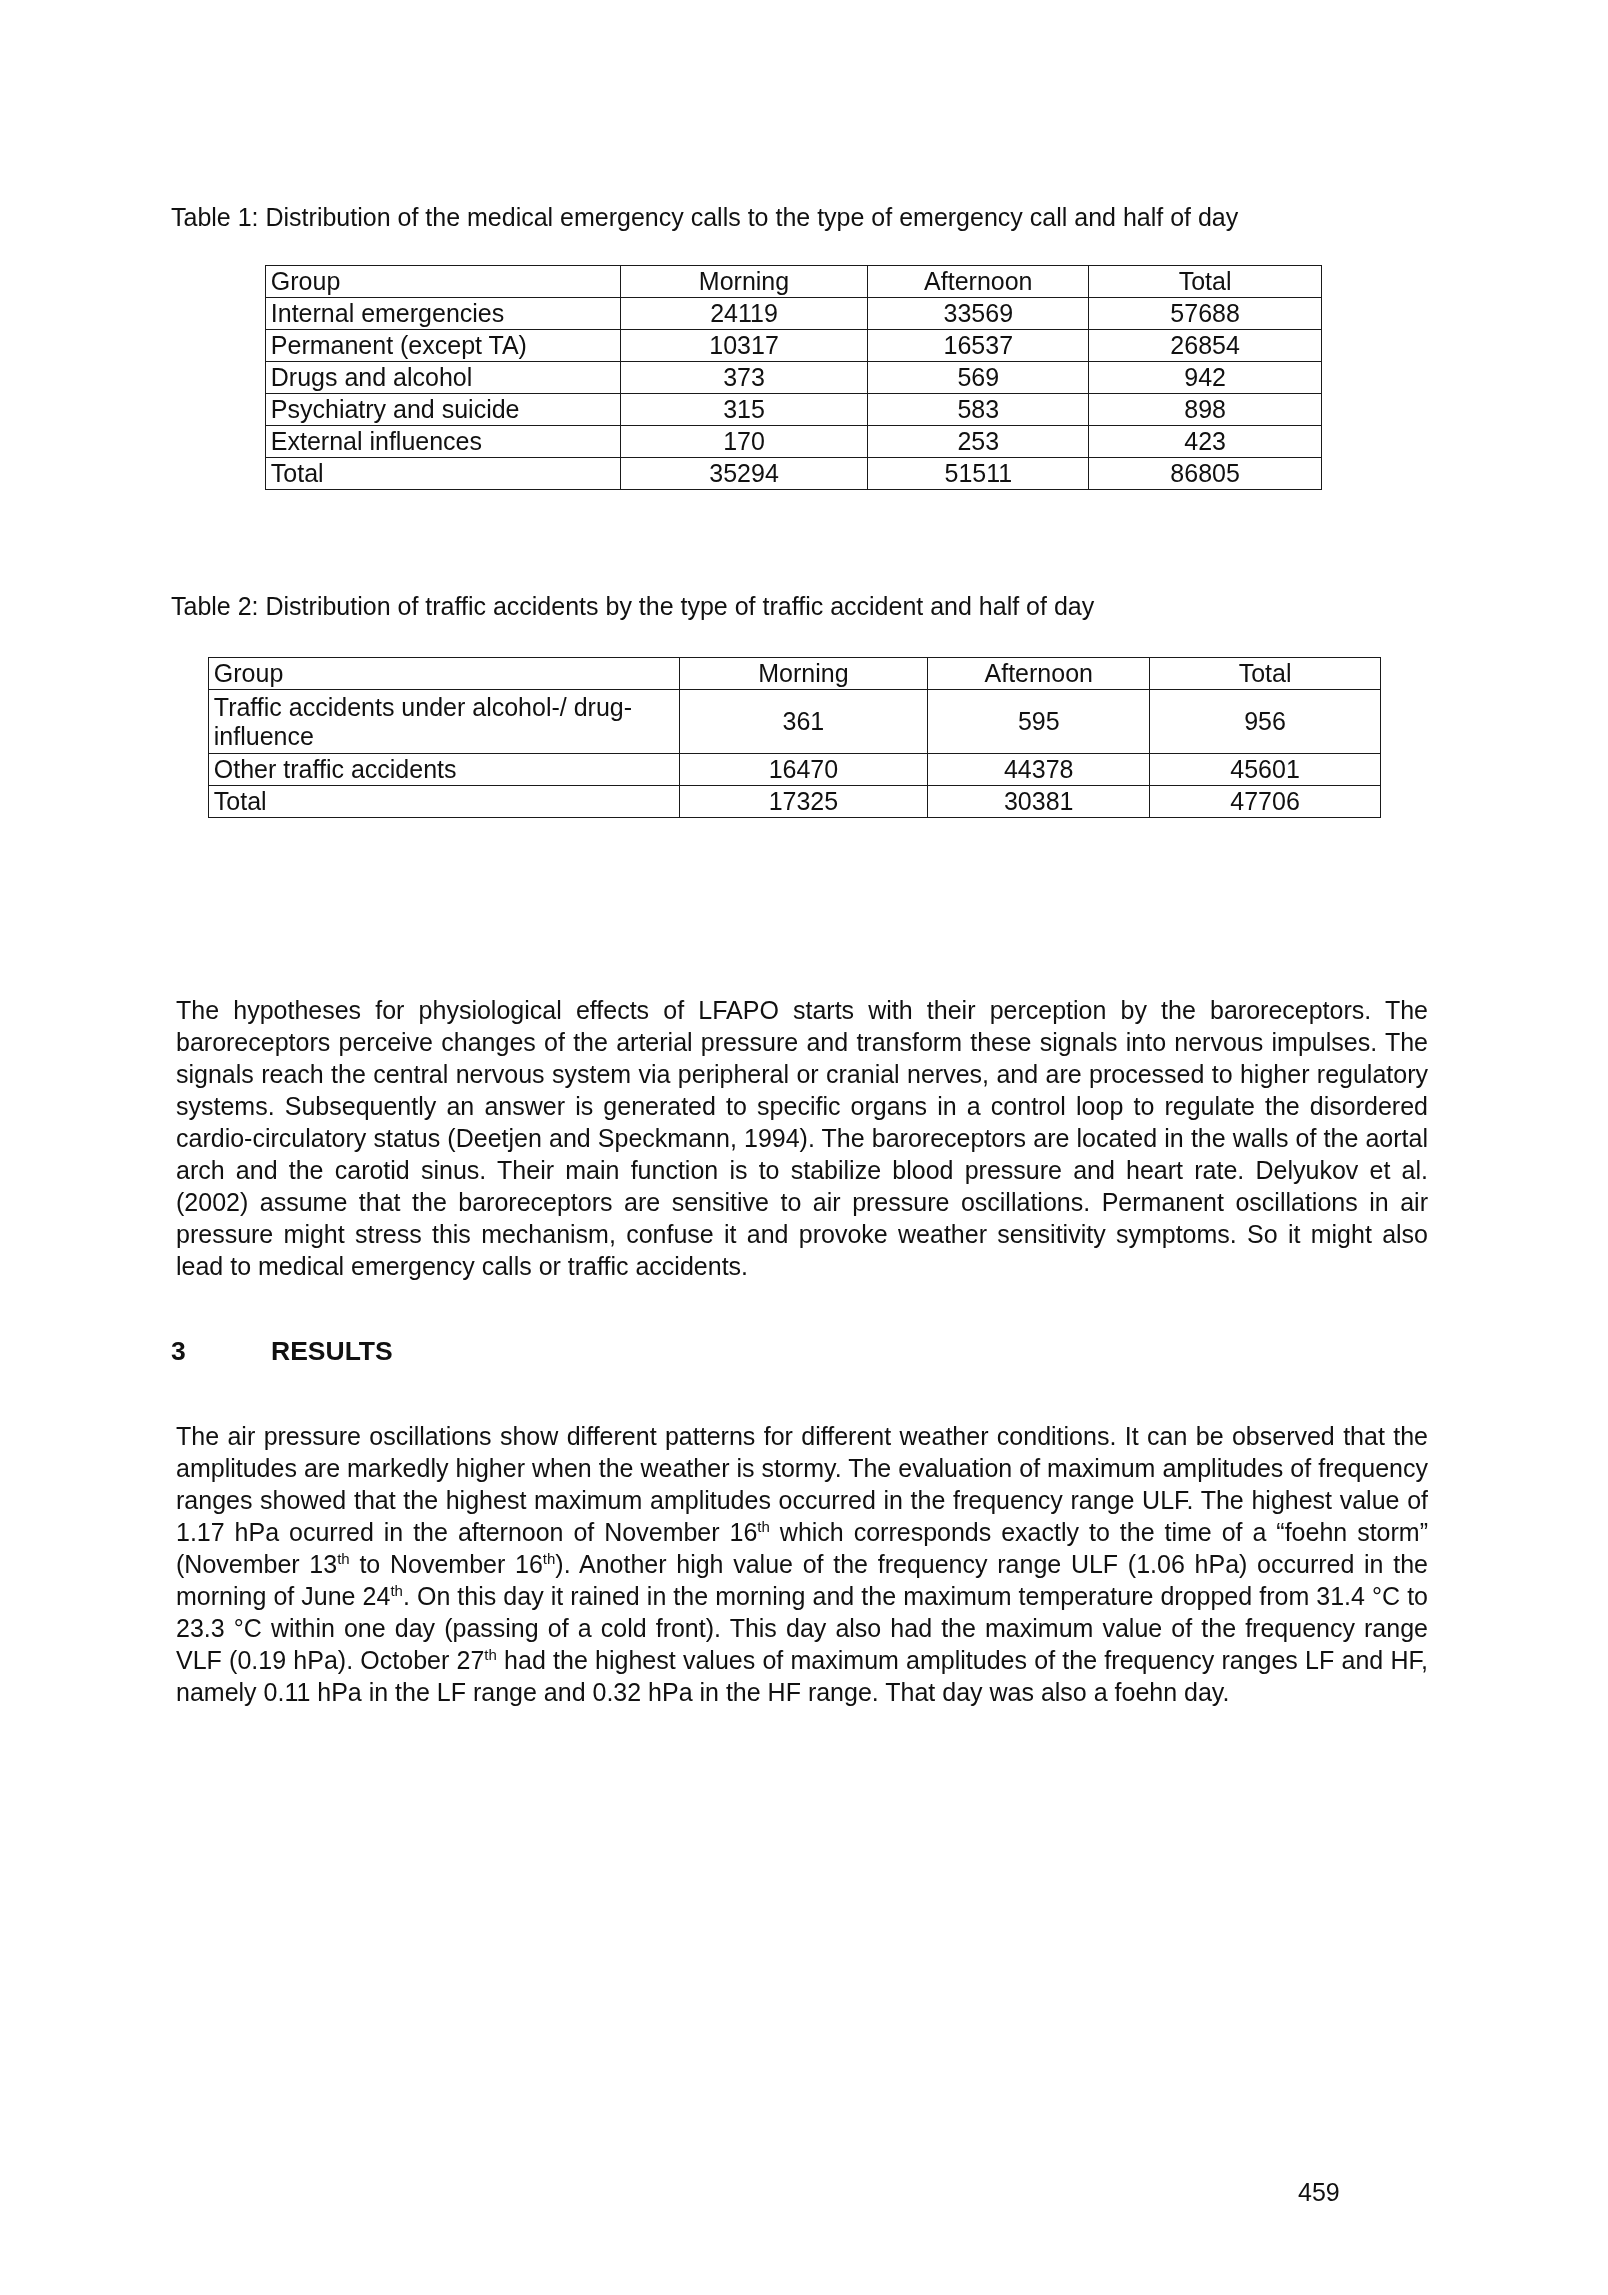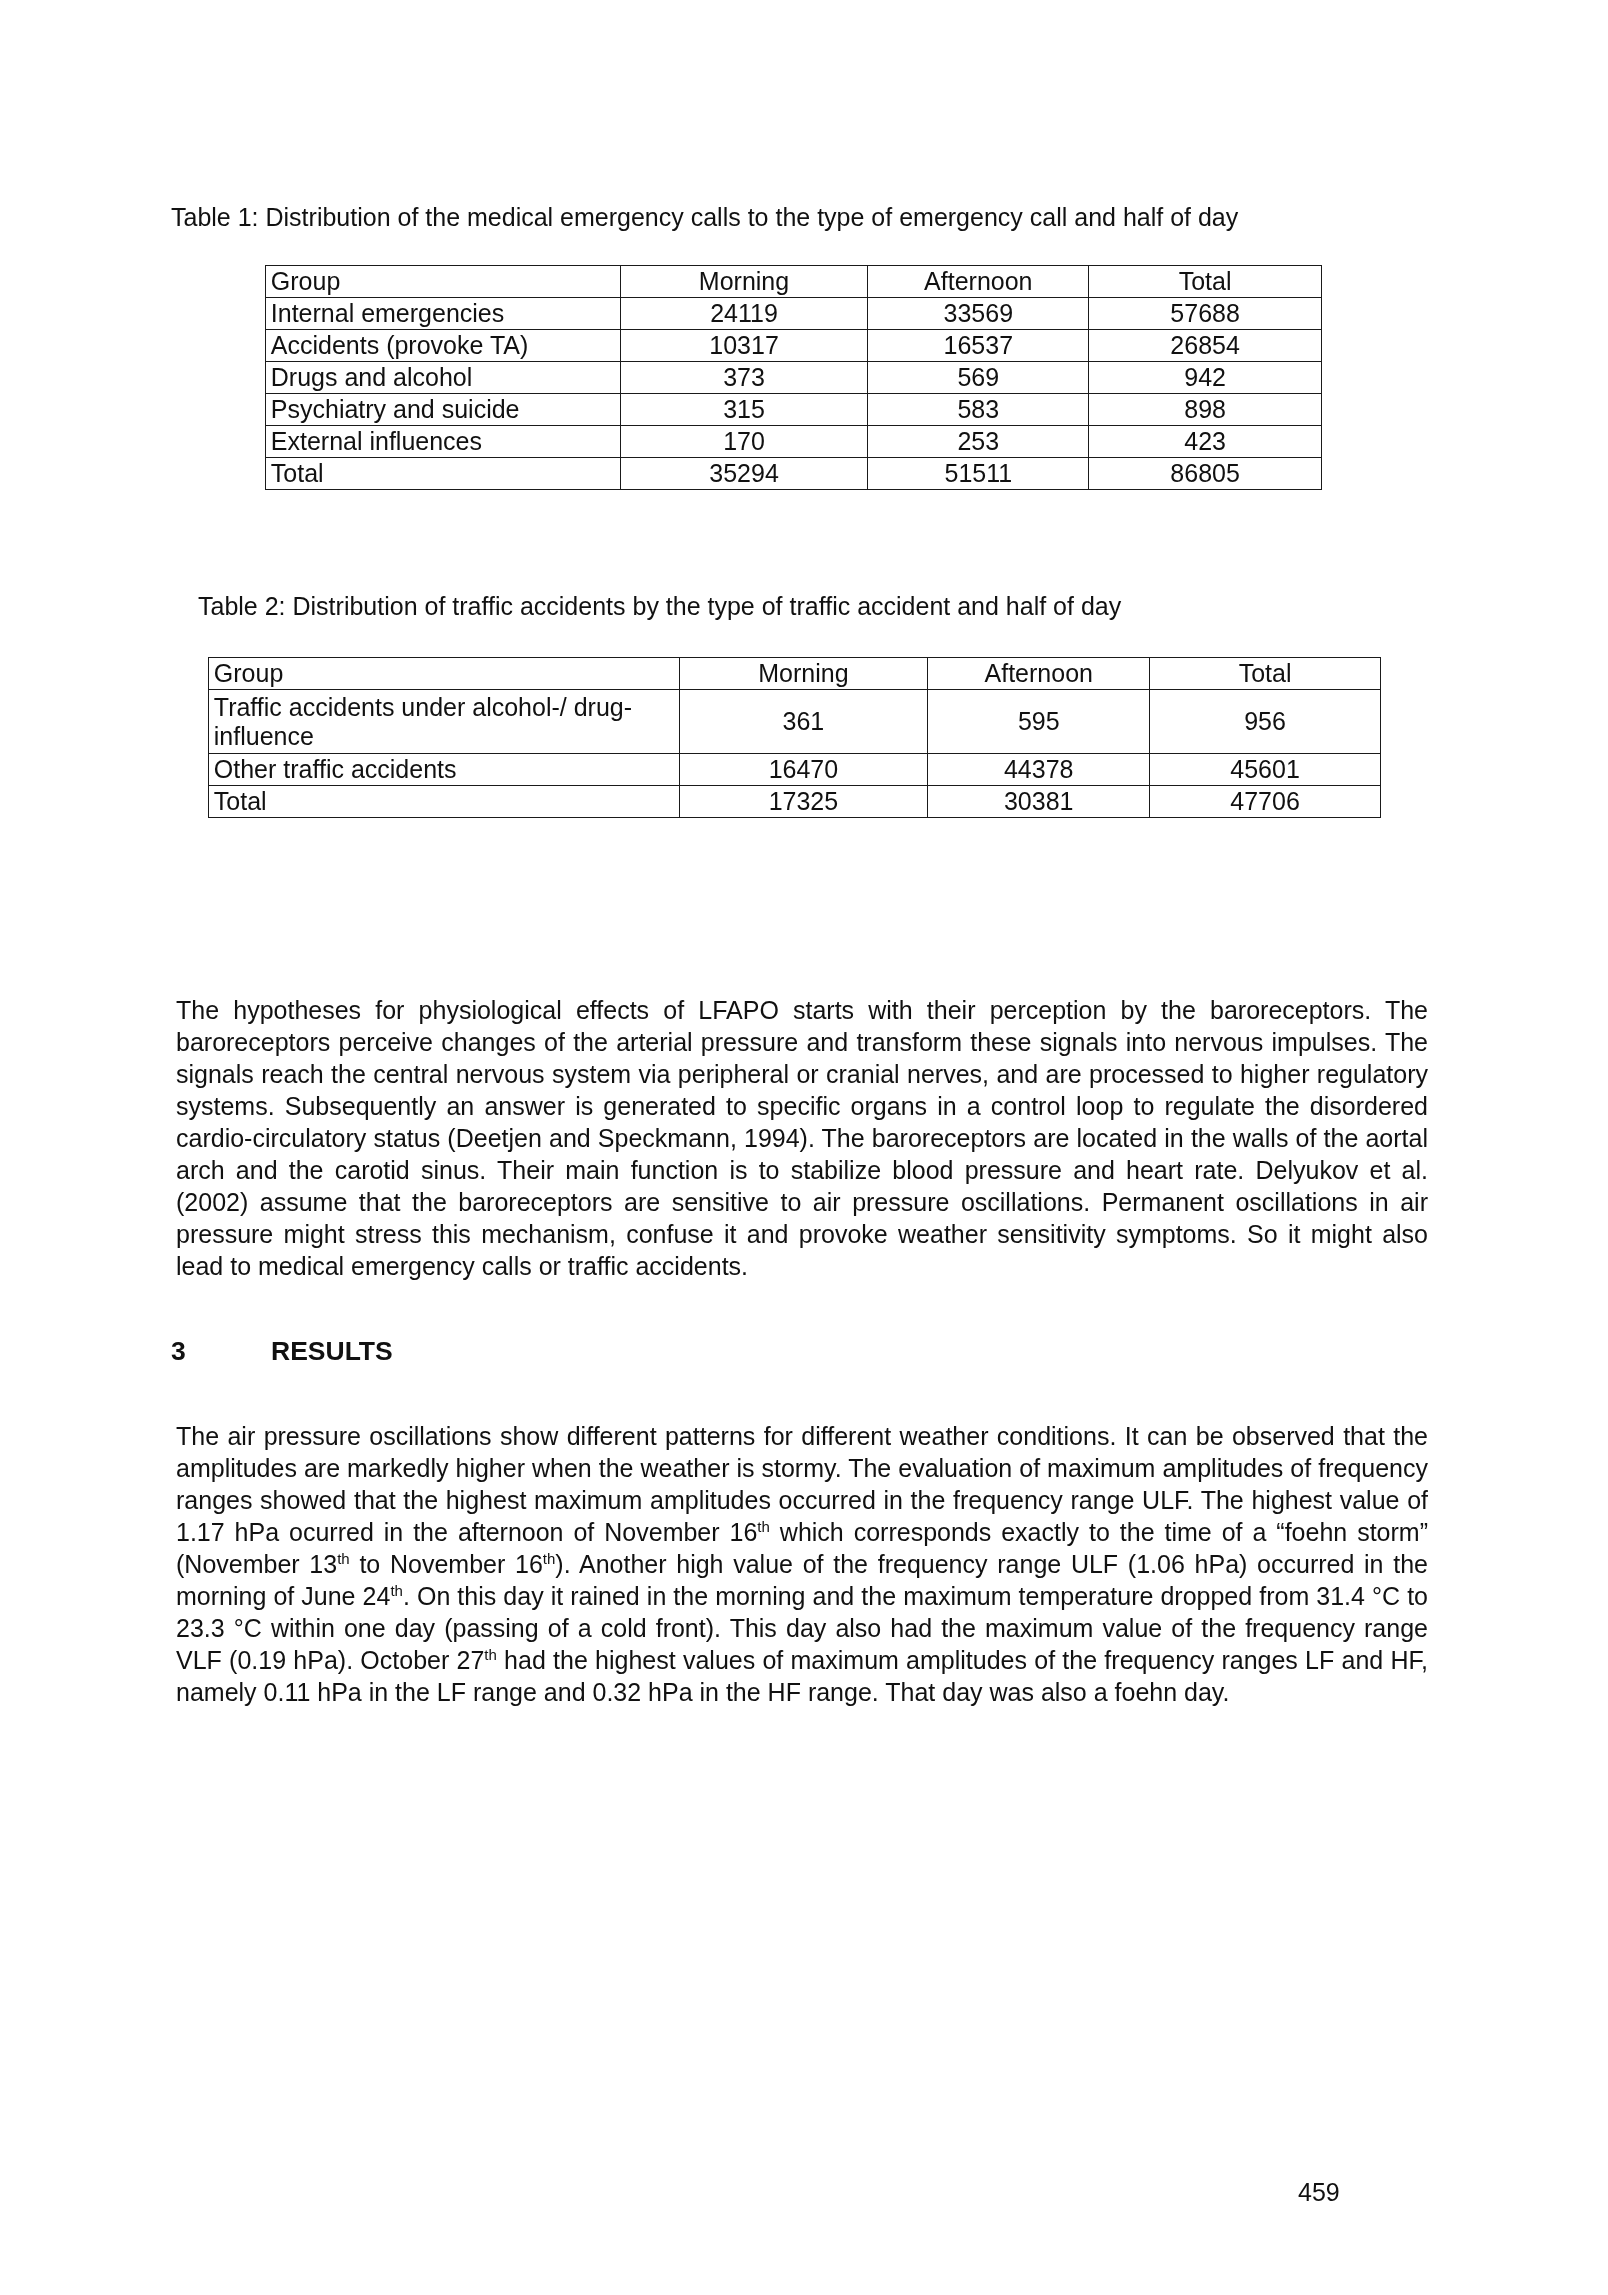--- a/index.html
+++ b/index.html
@@ -16,21 +16,21 @@
     color: #111111;
   }
   .caption {
     position: absolute;
     left: 171px;
     font-size: 25px;
     line-height: 32px;
     white-space: nowrap;
   }
   #caption1 { top: 201px; }
-  #caption2 { top: 590px; margin-left: 27px; }
+  #caption2 { top: 590px; }
 
   table.data-table {
     position: absolute;
     border-collapse: collapse;
     font-size: 25px;
     line-height: 29px;
     padding-left: 47px;
   }
   table.data-table td {
     border: 1.6px solid #1a1a1a;
@@ -121,21 +121,21 @@
       <td class="num">Afternoon</td>
       <td class="num">Total</td>
     </tr>
     <tr>
       <td>Internal emergencies</td>
       <td class="num">24119</td>
       <td class="num">33569</td>
       <td class="num">57688</td>
     </tr>
     <tr>
-      <td>Accidents (provoke TA)</td>
+      <td>Permanent (except TA)</td>
       <td class="num">10317</td>
       <td class="num">16537</td>
       <td class="num">26854</td>
     </tr>
     <tr>
       <td>Drugs and alcohol</td>
       <td class="num">373</td>
       <td class="num">569</td>
       <td class="num">942</td>
     </tr>

